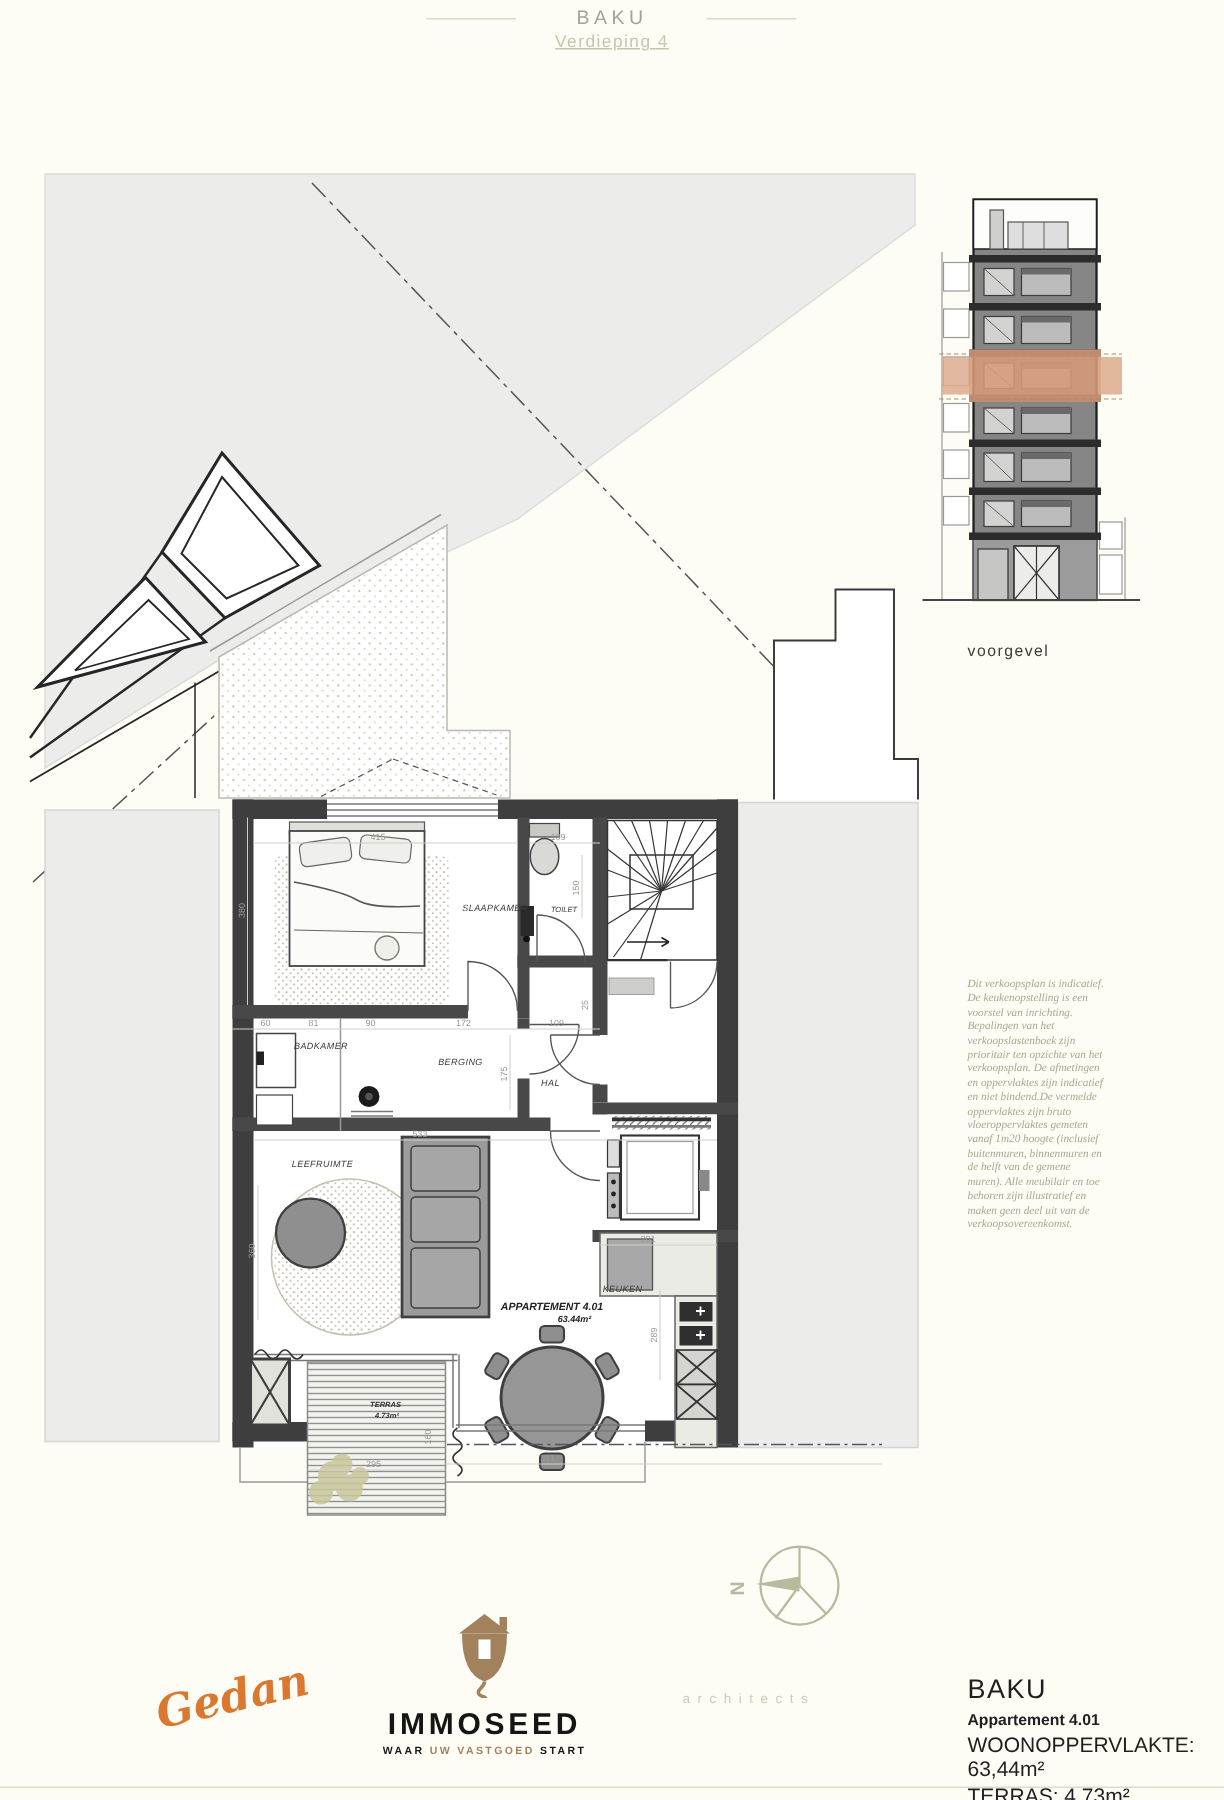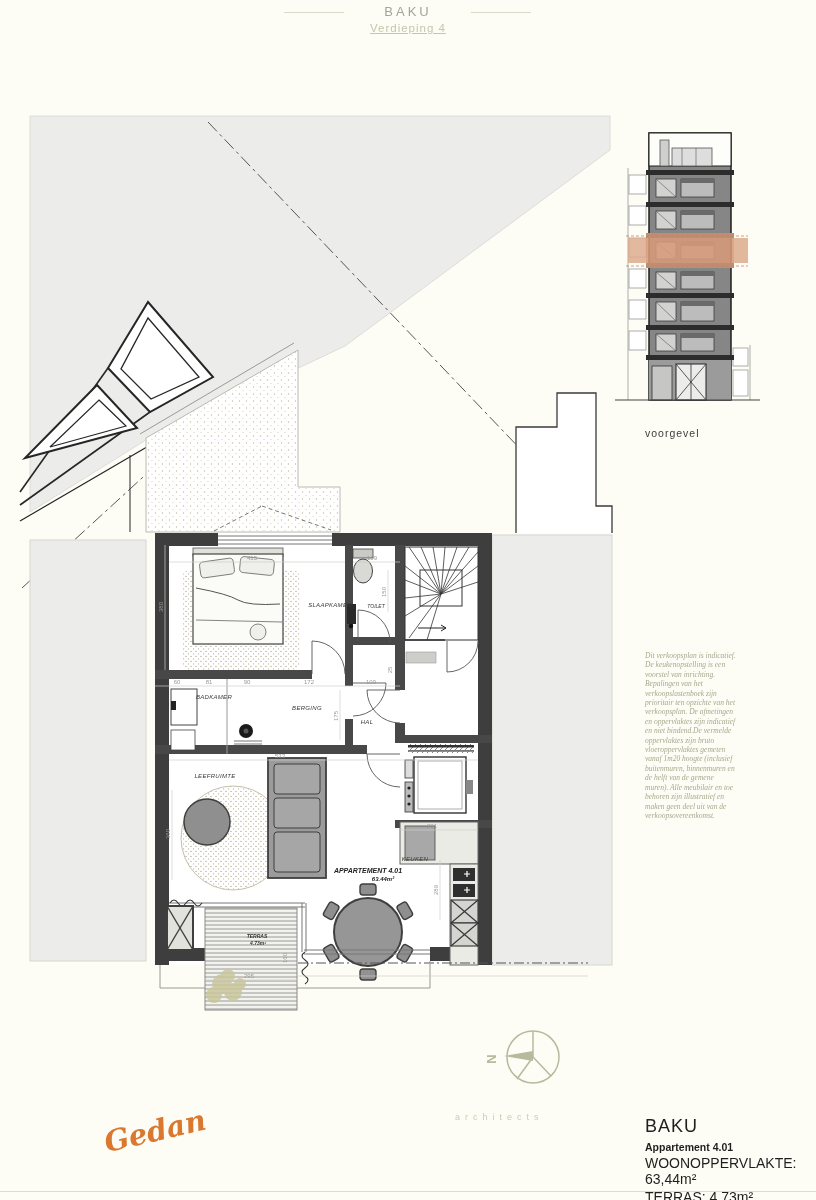--- a/index.html
+++ b/index.html
@@ -23,21 +23,21 @@
   
   .legal{position:absolute;left:645px;top:651px;width:92px;font-style:italic;font-size:7.5px;line-height:9.4px;color:#a8a88e;font-family:Liberation Serif, serif;}
   
   .gedan{position:absolute;left:88px;top:1114px;width:134px;text-align:center;transform:rotate(-13deg);font-family:"DejaVu Serif",serif;font-style:italic;font-weight:bold;font-size:29px;color:#da782f;}
   .immoseed{position:absolute;left:245px;top:1074px;width:156px;text-align:center;}
   .immoseed .nm{font-size:20px;font-weight:bold;letter-spacing:2.5px;color:#151515;margin-top:2px;}
   .immoseed .tag{font-size:7px;font-weight:bold;letter-spacing:1.6px;color:#171717;margin-top:2px;}
   .immoseed .tag .bw{color:#a2825c;}
   .luum{position:absolute;left:452px;top:1110px;width:130px;color:#c9cdb3;}
   .luum .nm{font-size:38px;font-weight:300;letter-spacing:7px;line-height:40px;}
-  .luum .sub{font-size:9px;letter-spacing:5px;margin-top:2px;margin-left:3px;}
+  .luum .sub{font-size:9px;letter-spacing:5px;margin-top:17px;margin-left:3px;}
   .info{position:absolute;left:645px;top:1116px;width:160px;color:#1f1f1f;}
   .info .proj{font-size:18px;letter-spacing:1px;font-weight:500;}
   .info .unit{font-size:10.5px;font-weight:bold;margin-top:4px;}
   .info .ln{font-size:14px;margin-top:2px;}
   .bottom-rule{position:absolute;left:0;top:1191px;width:816px;height:1px;background:#dcdcca;}
 </style>
 </head>
 <body>
 
 <div class="sheet">
@@ -428,20 +428,35 @@
       <line x1="533" y1="1057" x2="517" y2="1079"></line>
       <polygon points="504,1056 533,1051 533,1061" fill="#b7ba9c" stroke="none"></polygon>
       <text x="496" y="1059" transform="rotate(-90 496 1059)" fill="#b7ba9c" stroke="none" style="font-size:13px;font-weight:bold;text-anchor:middle">N</text>
     </g>
   </svg>
 
   <div class="legal">Dit verkoopsplan is indicatief. De keukenopstelling is een voorstel van inrichting.  Bepalingen van het verkoopslastenboek zijn prioritair ten opzichte van het verkoopsplan. De afmetingen  en oppervlaktes zijn indicatief en niet bindend.De vermelde oppervlaktes zijn bruto vloeroppervlaktes gemeten vanaf 1m20 hoogte (inclusief buitenmuren, binnenmuren en de helft van de gemene muren). Alle meubilair en toe behoren zijn illustratief en maken geen deel uit van de verkoopsovereenkomst.</div>
 
   <div class="gedan">Gedan</div>
 
+  <div class="immoseed">
+    <svg width="46" height="58" viewBox="0 0 46 58">
+      <polygon points="6,15 23,2 40,15" fill="#a2825c"></polygon>
+      <rect x="33" y="4" width="5" height="9" fill="#a2825c"></rect>
+      <path d="M8,15 Q8,42 23,47 Q38,42 38,15 Z" fill="#a2825c"></path>
+      <rect x="19" y="19" width="8" height="13" fill="#ffffff"></rect>
+      <path d="M23,47 C23,51 18,52 19,55 C20,58 25,56 24,60" fill="none" stroke="#a2825c" stroke-width="2.4"></path>
+    </svg>
+    <div class="nm">IMMOSEED</div>
+    <div class="tag">
+      <span>WAAR</span>
+      <span class="bw">UW VASTGOED</span>
+      <span>START</span>
+    </div>
+  </div>
 
   <div class="luum">
     <div class="sub">architects</div>
   </div>
 
   <div class="info">
     <div class="proj">BAKU</div>
     <div class="unit">Appartement 4.01</div>
     <div class="ln">WOONOPPERVLAKTE: 63,44m²</div>
     <div class="ln">TERRAS: 4,73m²</div>

